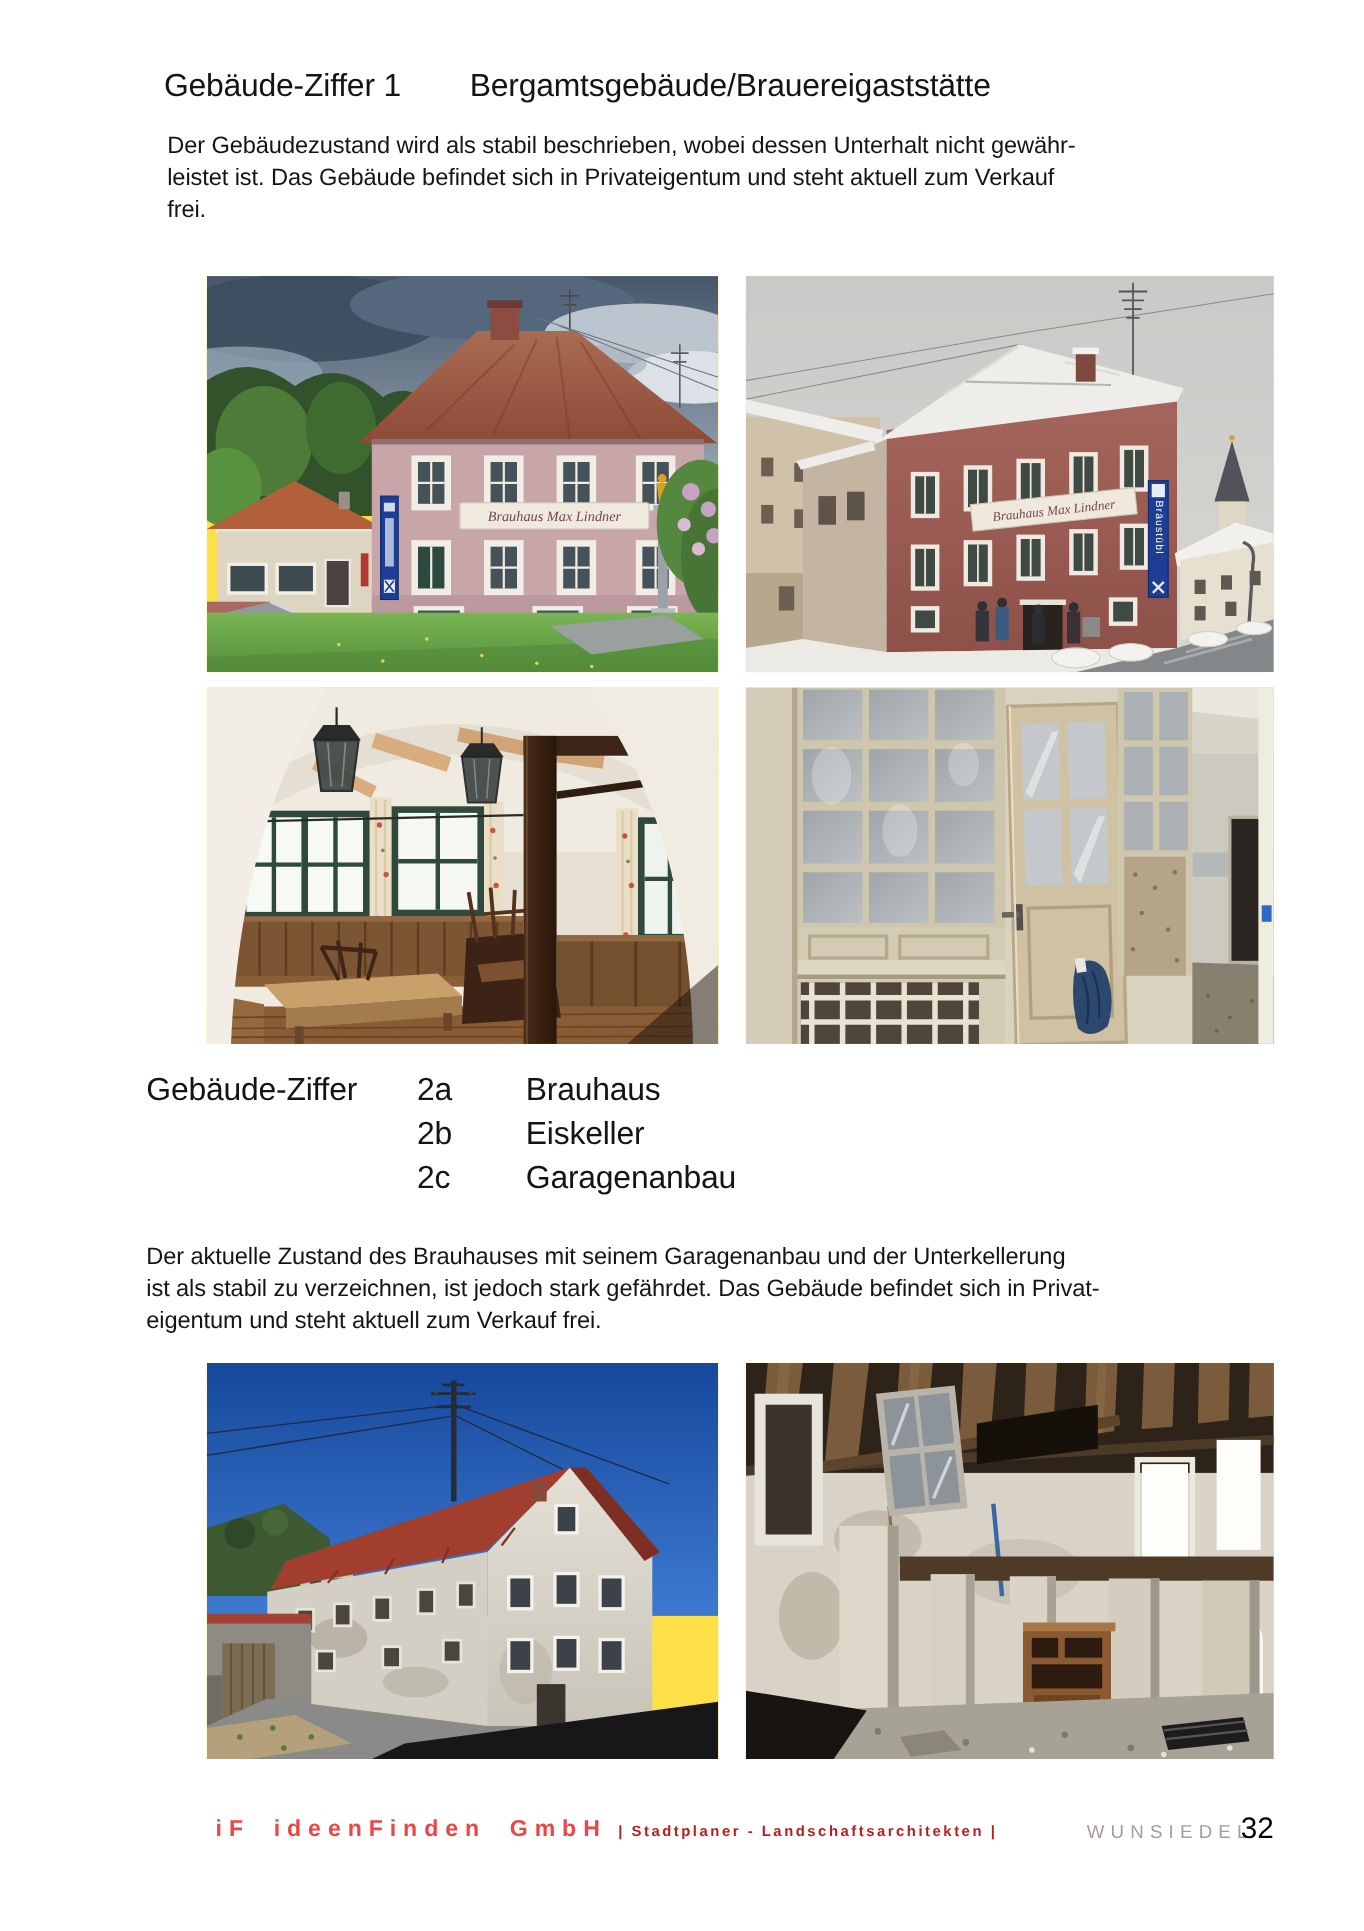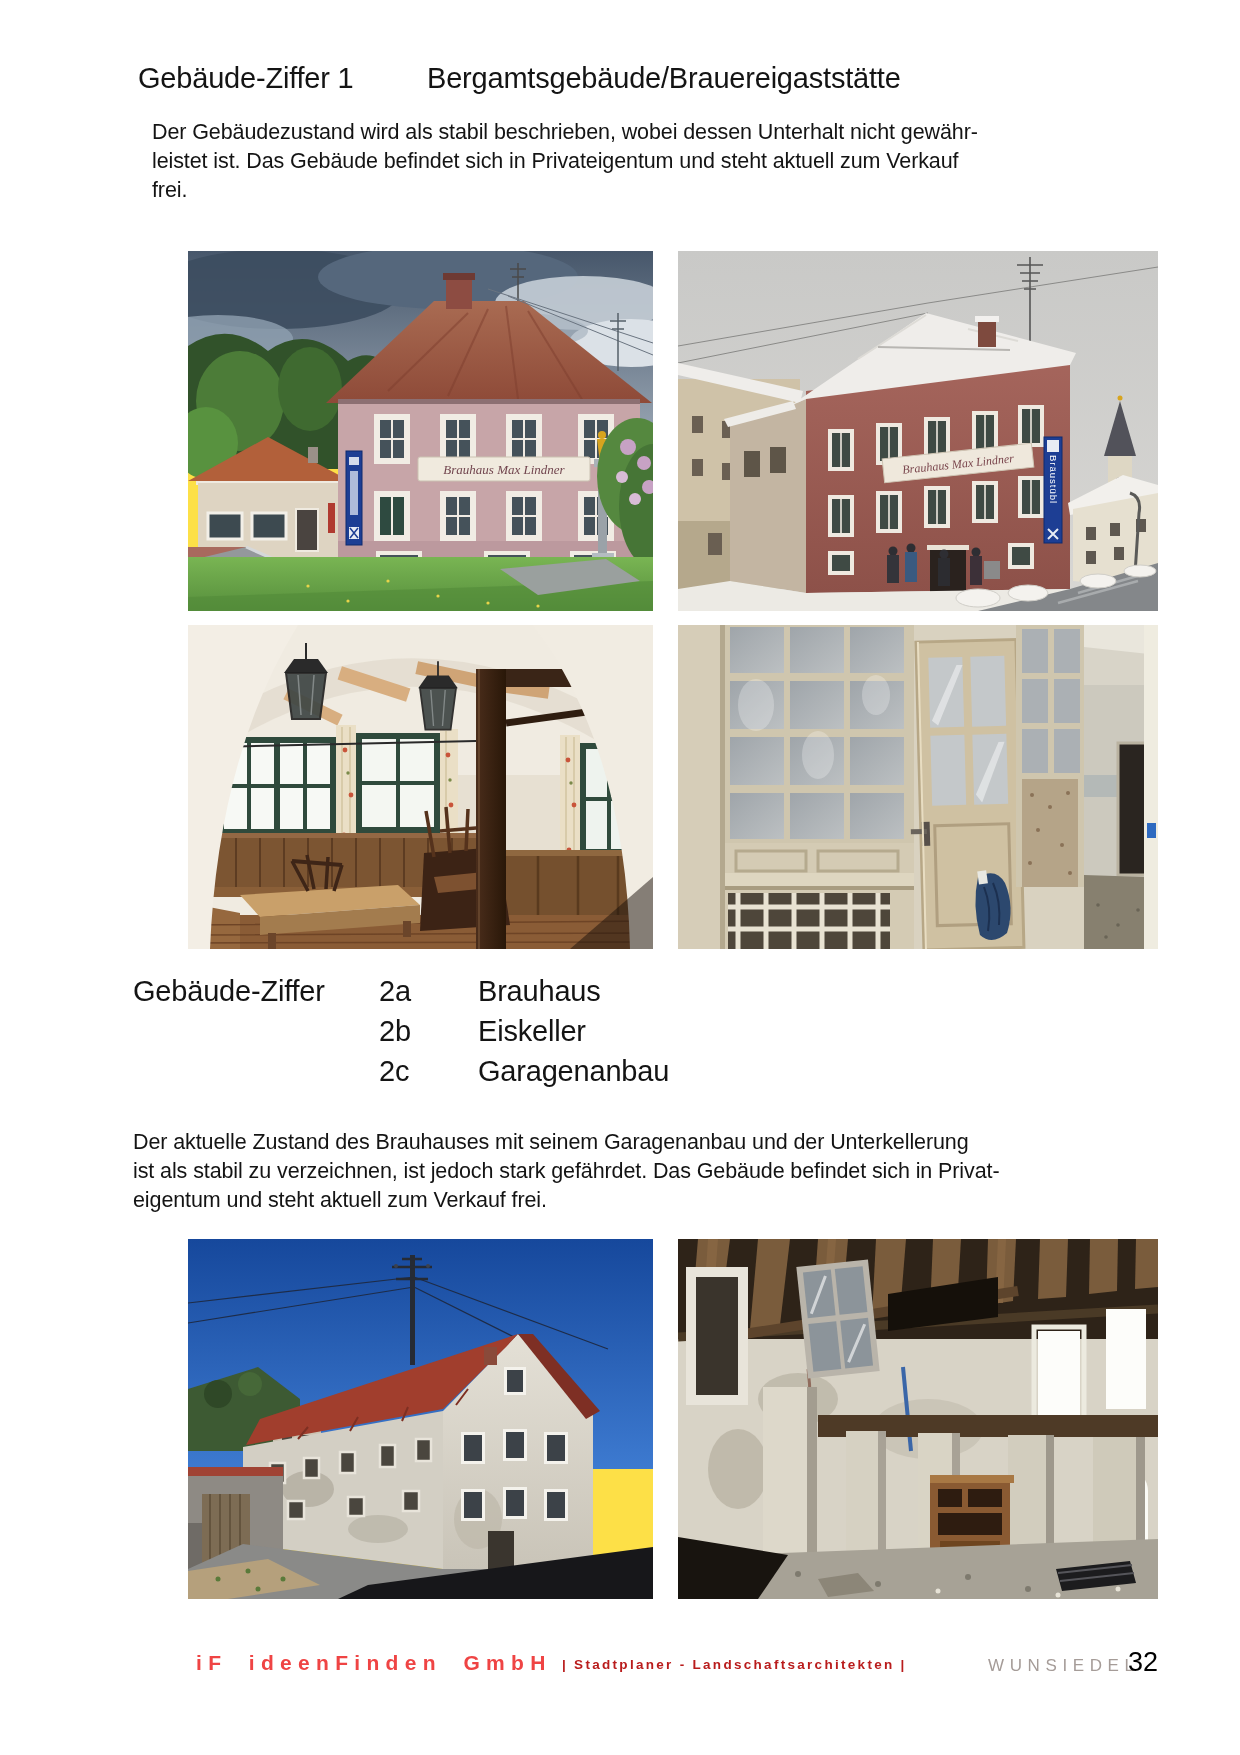--- a/index.html
+++ b/index.html
@@ -1,21 +1,21 @@
 <!DOCTYPE html>
 <html><head>
 <meta charset="utf-8">
 <style>
   html,body{margin:0;padding:0;background:#ffffff;}
   .page{position:relative;width:1240px;height:1755px;background:#ffffff;overflow:hidden;
         font-family:"Liberation Sans",sans-serif;color:#141414;}
   
   .heading1{position:absolute;left:133px;top:58px;height:40px;font-size:29px;line-height:40px;
             letter-spacing:-0.2px;white-space:nowrap;}
-  .heading1 .h1-label{position:absolute;left:5px;top:0;}
+  .heading1 .h1-label{position:absolute;left:16px;top:0;}
   .heading1 .h1-title{position:absolute;left:294px;top:0;}
   .para{position:absolute;left:133px;font-size:21.5px;line-height:29px;letter-spacing:-0.1px;}
   .para div{white-space:nowrap;}
   .para1{top:118px;margin-left:19px;}
   .para2{top:1128px;}
   .heading2{position:absolute;left:133px;top:971px;font-size:29px;letter-spacing:-0.2px;}
   .h2-row{display:grid;grid-template-columns:222px 75px auto;height:40px;line-height:40px;gap:24px;}
   
   .photo{position:absolute;overflow:hidden;background:#fde047;margin-top:16px;}
   .photo svg{display:block;width:100%;height:100%;}

